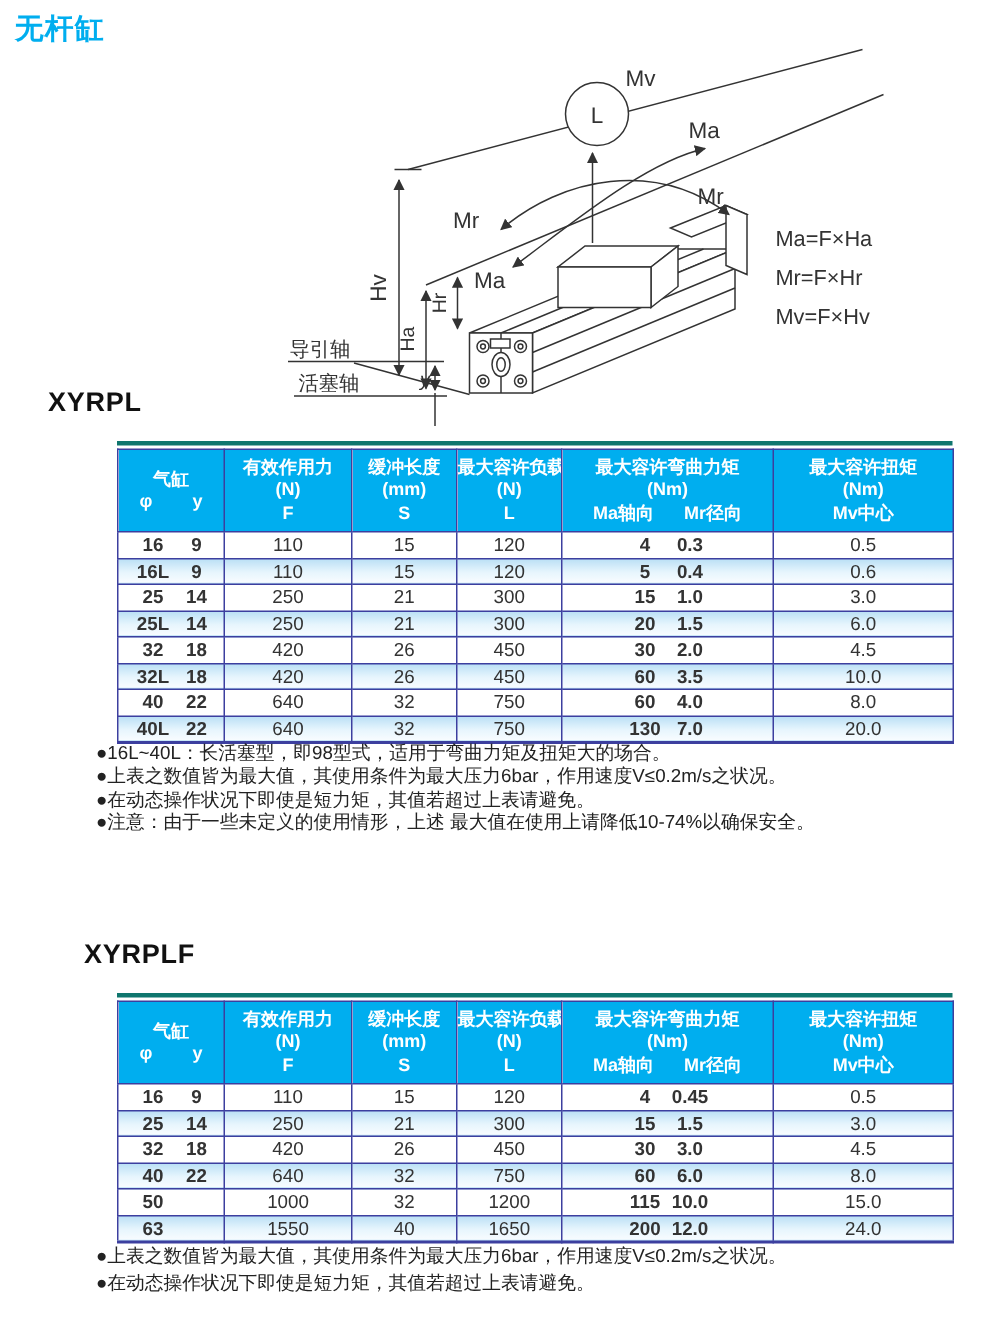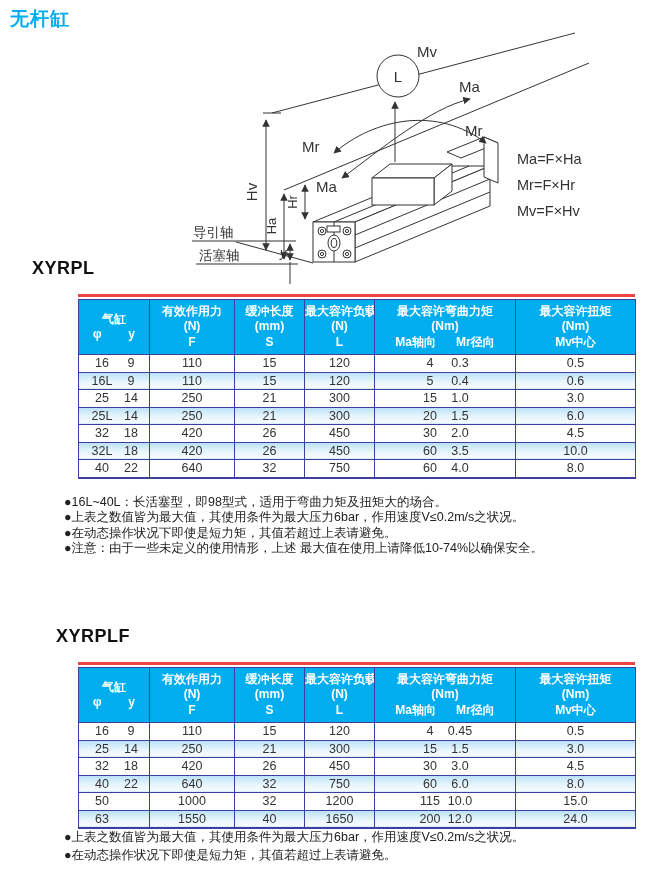--- a/index.html
+++ b/index.html
@@ -14,21 +14,21 @@
   .diagram-svg { position:absolute; left:0; top:0; }
   .section-heading {
     position:absolute; left:32px;
     font-size:18px; font-weight:bold; color:#111; letter-spacing:0.5px;
   }
   #heading-xyrpl  { top:258px;text-align:right; }
   #heading-xyrplf { top:626px;margin-left:24px; }
 
   .tablewrap {
     position:absolute; left:78px; width:557px;
-    border-top:3px solid #ef4444; padding-top:2px;
+    border-top:3px solid #0f766e; padding-top:2px;
   }
   #table-xyrpl  { top:294px; }
   #table-xyrplf { top:662px; }
 
   table.spec {
     border-collapse:collapse; table-layout:fixed; width:557px;
     border:1px solid #3C3F9F; border-bottom-width:2px;
   }
   table.spec th {
     background:#00AEEF; color:#ffffff; font-weight:bold;
@@ -38,21 +38,21 @@
   }
   table.spec td {
     border:1px solid #3C3F9F; height:16.5px; padding:0 2px;
     font-size:12.5px; color:#333; text-align:center; white-space:nowrap;
   }
   table.spec tbody tr:nth-child(even) td {
     background:linear-gradient(180deg,#b9dff5 0%,#e6f5fd 55%,#f8fcff 100%);
   }
   .sym-row { display:flex; justify-content:space-between; padding:0 14px; }
   .sym-row-wide { display:flex; justify-content:center; gap:20px; }
-  td.pair span { display:inline-block; text-align:center; }
+  td.pair span { display:inline-block; text-align:center;font-weight:bold; }
   td.pair.c1 span:first-child { min-width:26px; }
   td.pair.c1 span:last-child  { min-width:16px; margin-left:8px; }
   td.pair.c5 span:first-child { min-width:30px; }
   td.pair.c5 span:last-child  { min-width:30px; margin-left:0; }
 
   .notes { position:absolute; left:64px; font-size:12.5px; color:#222; }
   #notes-xyrpl  { top:495px; line-height:15.3px; }
   #notes-xyrplf { top:829px; line-height:17.5px; }
   .note-line { white-space:nowrap; }
 </style>
@@ -239,20 +239,28 @@
             <td>10.0</td>
           </tr>
           <tr>
             <td class="pair c1"><span>40</span><span>22</span></td>
             <td>640</td>
             <td>32</td>
             <td>750</td>
             <td class="pair c5"><span>60</span><span>4.0</span></td>
             <td>8.0</td>
           </tr>
+          <tr>
+            <td class="pair c1"><span>40L</span><span>22</span></td>
+            <td>640</td>
+            <td>32</td>
+            <td>750</td>
+            <td class="pair c5"><span>130</span><span>7.0</span></td>
+            <td>20.0</td>
+          </tr>
         </tbody>
     </table>
   </div>
 
   <div class="notes" id="notes-xyrpl">
     <div class="note-line">●16L~40L：长活塞型，即98型式，适用于弯曲力矩及扭矩大的场合。</div>
     <div class="note-line">●上表之数值皆为最大值，其使用条件为最大压力6bar，作用速度V≤0.2m/s之状况。</div>
     <div class="note-line">●在动态操作状况下即使是短力矩，其值若超过上表请避免。</div>
     <div class="note-line">●注意：由于一些未定义的使用情形，上述 最大值在使用上请降低10-74%以确保安全。</div>
   </div>

